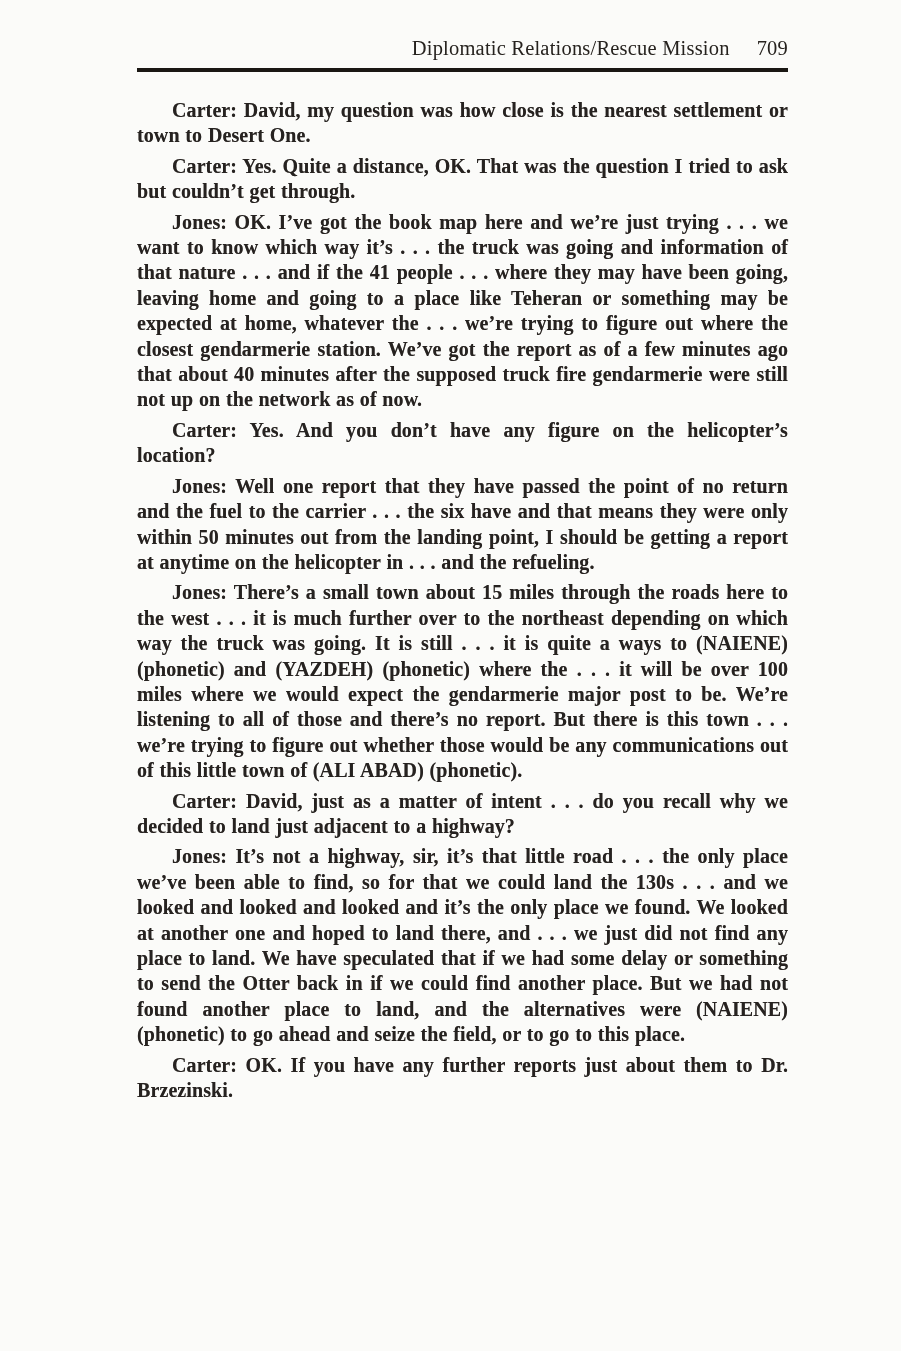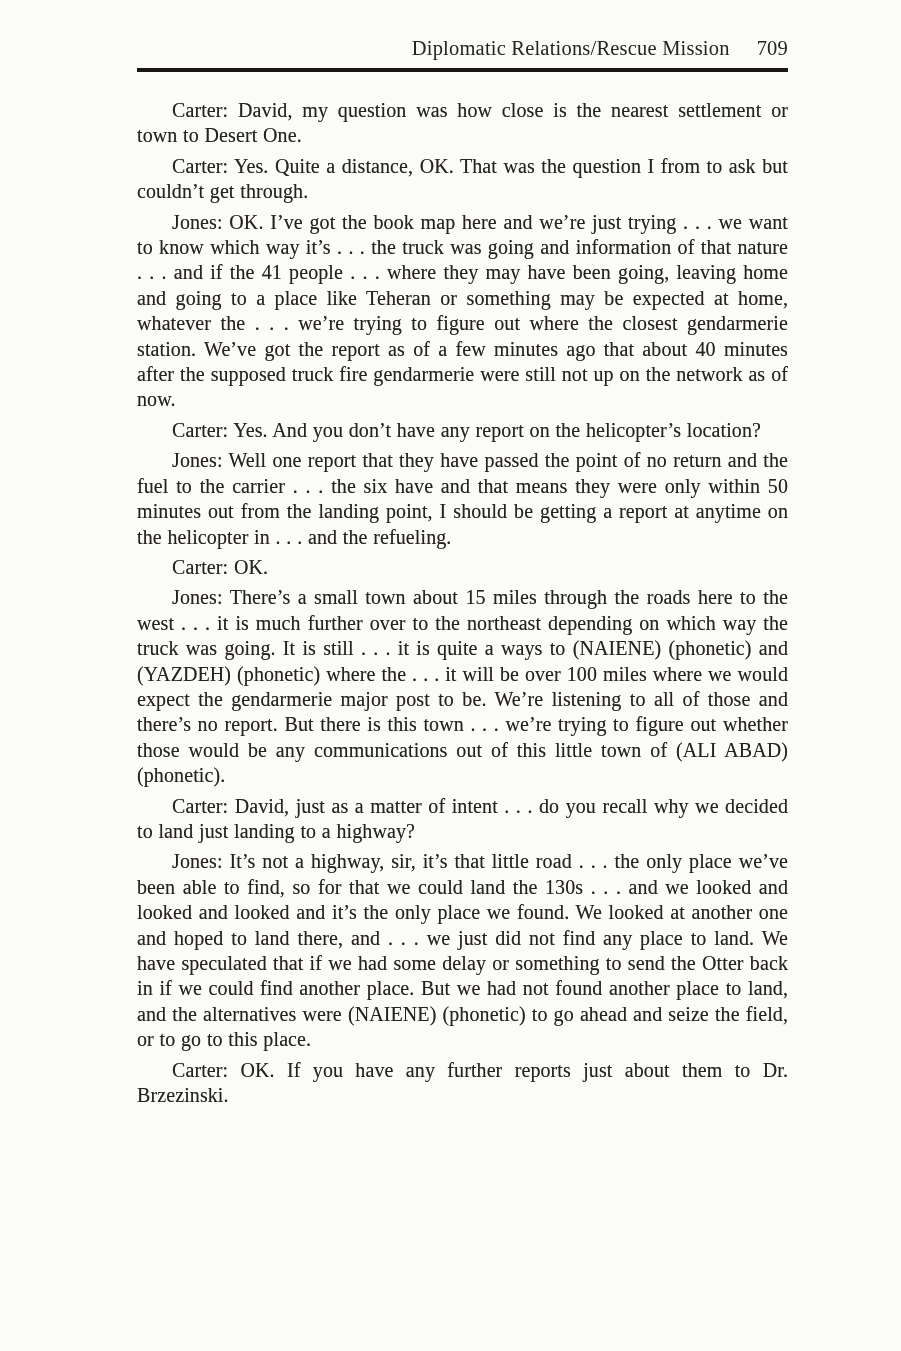--- a/index.html
+++ b/index.html
@@ -49,41 +49,41 @@
   p.para {
     margin: 0 0 5px 0;
     font-size: 20px;
     line-height: 25.4px;
     text-align: justify;
     text-indent: 35px;
     word-spacing: 0.6px;
     letter-spacing: 0.1px;
     color: #262220;
     text-shadow: 0 0 0.4px rgba(45, 38, 32, 0.45);
+    font-weight: bold;
   }
 </style>
 </head>
 <body>
 
 <div class="page">
   <div class="content">
 
     <div class="running-header">
       <span>Diplomatic Relations/Rescue Mission</span><span class="pagenum">709</span>
     </div>
 
     <div class="rule"></div>
 
     <div class="text-block">
       <p class="para">Carter: David, my question was how close is the nearest settlement or town to Desert One.</p>
-      <p class="para">Carter: Yes. Quite a distance, OK. That was the question I from to ask but couldn’t get through.</p>
+      <p class="para">Carter: Yes. Quite a distance, OK. That was the question I tried to ask but couldn’t get through.</p>
       <p class="para">Jones: OK. I’ve got the book map here and we’re just trying . . . we want to know which way it’s . . . the truck was going and information of that nature . . . and if the 41 people . . . where they may have been going, leaving home and going to a place like Teheran or something may be expected at home, whatever the . . . we’re trying to figure out where the closest gendarmerie station. We’ve got the report as of a few minutes ago that about 40 minutes after the supposed truck fire gendarmerie were still not up on the network as of now.</p>
-      <p class="para">Carter: Yes. And you don’t have any report on the helicopter’s location?</p>
+      <p class="para">Carter: Yes. And you don’t have any figure on the helicopter’s location?</p>
       <p class="para">Jones: Well one report that they have passed the point of no return and the fuel to the carrier . . . the six have and that means they were only within 50 minutes out from the landing point, I should be getting a report at anytime on the helicopter in . . . and the refueling.</p>
-      <p class="para">Carter: OK.</p>
       <p class="para">Jones: There’s a small town about 15 miles through the roads here to the west . . . it is much further over to the northeast depending on which way the truck was going. It is still . . . it is quite a ways to (NAIENE) (phonetic) and (YAZDEH) (phonetic) where the . . . it will be over 100 miles where we would expect the gendarmerie major post to be. We’re listening to all of those and there’s no report. But there is this town . . . we’re trying to figure out whether those would be any communications out of this little town of (ALI ABAD) (phonetic).</p>
-      <p class="para">Carter: David, just as a matter of intent . . . do you recall why we decided to land just landing to a highway?</p>
+      <p class="para">Carter: David, just as a matter of intent . . . do you recall why we decided to land just adjacent to a highway?</p>
       <p class="para">Jones: It’s not a highway, sir, it’s that little road . . . the only place we’ve been able to find, so for that we could land the 130s . . . and we looked and looked and looked and it’s the only place we found. We looked at another one and hoped to land there, and . . . we just did not find any place to land. We have speculated that if we had some delay or something to send the Otter back in if we could find another place. But we had not found another place to land, and the alternatives were (NAIENE) (phonetic) to go ahead and seize the field, or to go to this place.</p>
       <p class="para">Carter: OK. If you have any further reports just about them to Dr. Brzezinski.</p>
     </div>
 
   </div>
 </div>
 
 </body></html>

